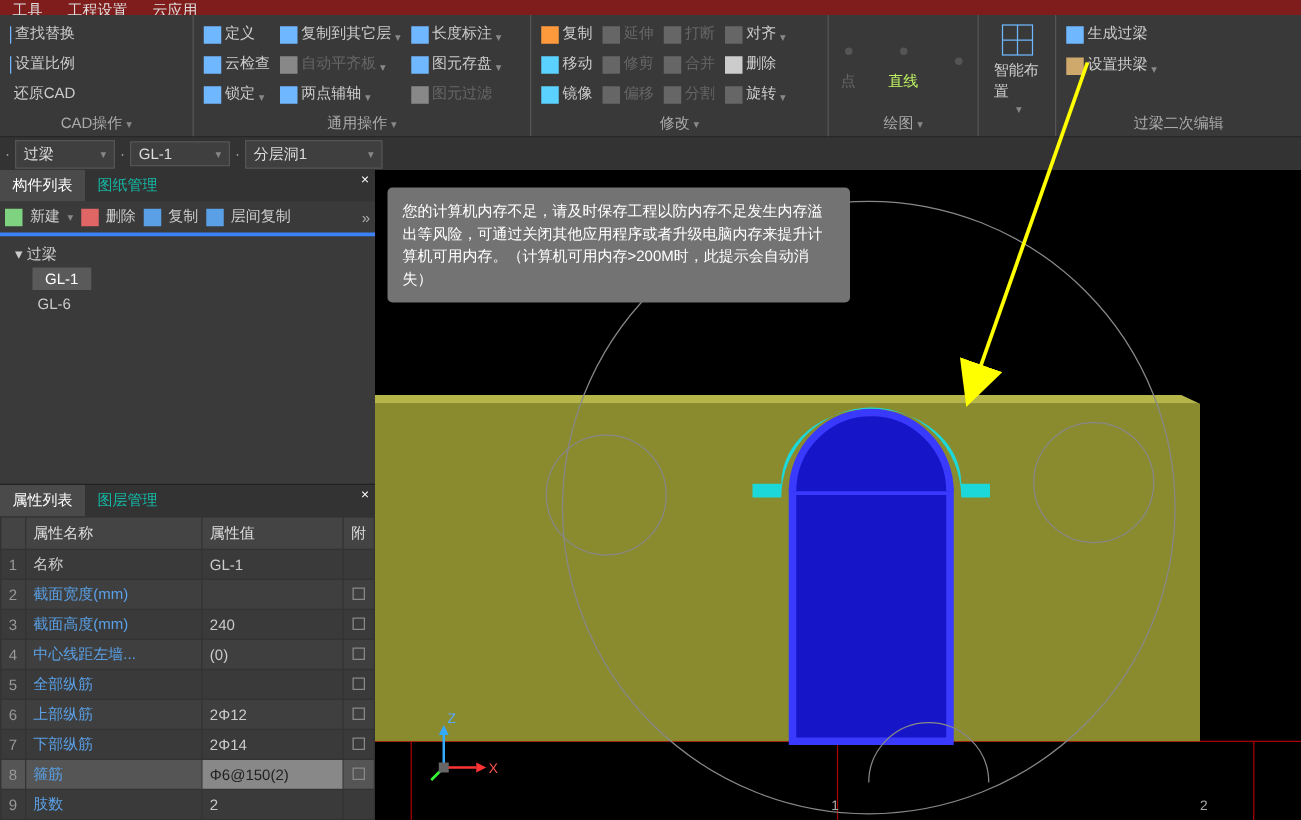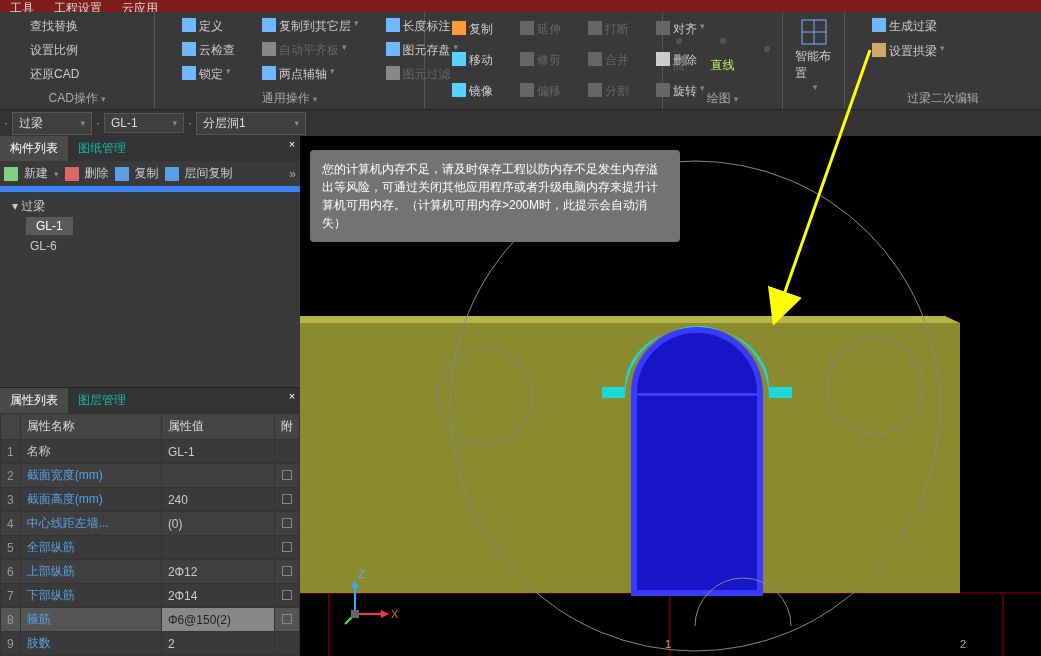--- a/index.html
+++ b/index.html
@@ -3,32 +3,32 @@
 <meta charset="utf-8">
 <style>
 * { box-sizing: border-box; margin: 0; padding: 0; }
 body { font-family: "Microsoft YaHei", sans-serif; font-size: 12px; background: #3a3a3a; color: #ccc; width: 1041px; height: 656px; overflow: hidden; position: relative; }
 .topbar { position: absolute; top: 0; left: 0; right: 0; height: 12px; background: #7f1d1d; display: flex; }
 .menu-item { padding: 0 10px; color: #ddd; }
 .ribbon { position: absolute; top: 12px; left: 0; right: 0; height: 98px; background: #393939; display: flex; border-bottom: 1px solid #222; }
 .ribbon-group { border-right: 1px solid #555; display: flex; flex-direction: column; }
 .ribbon-content { flex: 1; display: flex; padding: 2px 4px; }
 .ribbon-label { text-align: center; color: #aaa; padding: 2px 0; font-size: 12px; }
-.rbtn { display: flex; align-items: flex-start; padding: 2px 4px; color: #ccc; cursor: pointer; white-space: nowrap; margin-left: 19px; }
+.rbtn { display: flex; align-items: flex-end; padding: 2px 4px; color: #ccc; cursor: pointer; white-space: nowrap; }
 .rbtn.dis { color: #666; }
 .ricon { width: 14px; height: 14px; margin-right: 3px; display: inline-block; }
 .col { display: flex; flex-direction: column; justify-content: space-around; }
 .caret { margin-left: 3px; color: #888; font-size: 9px; }
 .secondbar { position: absolute; top: 110px; left: 0; right: 0; height: 26px; background: #333; display: flex; align-items: center; padding: 0 4px; gap: 4px; }
 .dropdown { background: #3f3f3f; color: #ddd; border: 1px solid #555; padding: 2px 6px; min-width: 80px; display: flex; justify-content: space-between; align-items: center; }
 .leftpanel { position: absolute; top: 136px; left: 0; width: 300px; bottom: 0; background: #3a3a3a; display: flex; flex-direction: column; }
 .tabbar { display: flex; background: #333; }
 .tab { padding: 4px 10px; color: #14b8a6; cursor: pointer; }
 .tab.active { background: #4a4a4a; color: #fff; }
-.toolbar2 { display: flex; align-items: center; padding: 4px; border-bottom: 6px solid #3b82f6; gap: 6px; }
+.toolbar2 { display: flex; align-items: center; padding: 4px; border-bottom: 3px solid #3b82f6; gap: 6px; }
 .tbtn { display: flex; align-items: center; color: #ccc; cursor: pointer; gap: 3px; }
 .searchbox { background: #333; border: 1px solid #444; padding: 3px 6px; color: #888; display: flex; justify-content: space-between; align-items: center; margin: 2px 4px; }
 .tree { padding: 4px 8px; flex: 1; overflow: auto; }
 .tree-item { padding: 2px 4px; cursor: pointer; }
 .tree-item.sel { background: #5a5a5a; color: #fff; display: inline-block; padding: 2px 10px; }
 .tree-sub { padding-left: 18px; }
 .proppanel { border-top: 1px solid #222; }
 .proptable { width: 100%; border-collapse: collapse; }
 .proptable th { background: #444; color: #ddd; text-align: left; padding: 4px 6px; border: 1px solid #333; font-weight: normal; }
 .proptable td { padding: 3px 6px; border: 1px solid #333; color: #ccc; }
@@ -182,20 +182,21 @@
             <span class="ricon" style="background:#ccc"></span>
             <span>删除</span>
           </div>
           <div class="rbtn">
             <span class="ricon" style="background:#666"></span>
             <span>旋转</span>
             <span class="caret">▾</span>
           </div>
         </div>
       </div>
+    <div class="ribbon-label"><span>修改</span><span class="caret">▾</span></div>
   </div>
 
   <div class="ribbon-group" style="width:120px">
     <div class="ribbon-content" id="g4c" style="justify-content:center">
         <div class="rbig" style="color: rgb(102, 102, 102);">
           <span class="ricon2"><svg width="28" height="28">
               <circle cx="14" cy="14" r="3" fill="#555"></circle>
             </svg></span>
           <span>点</span>
         </div>

